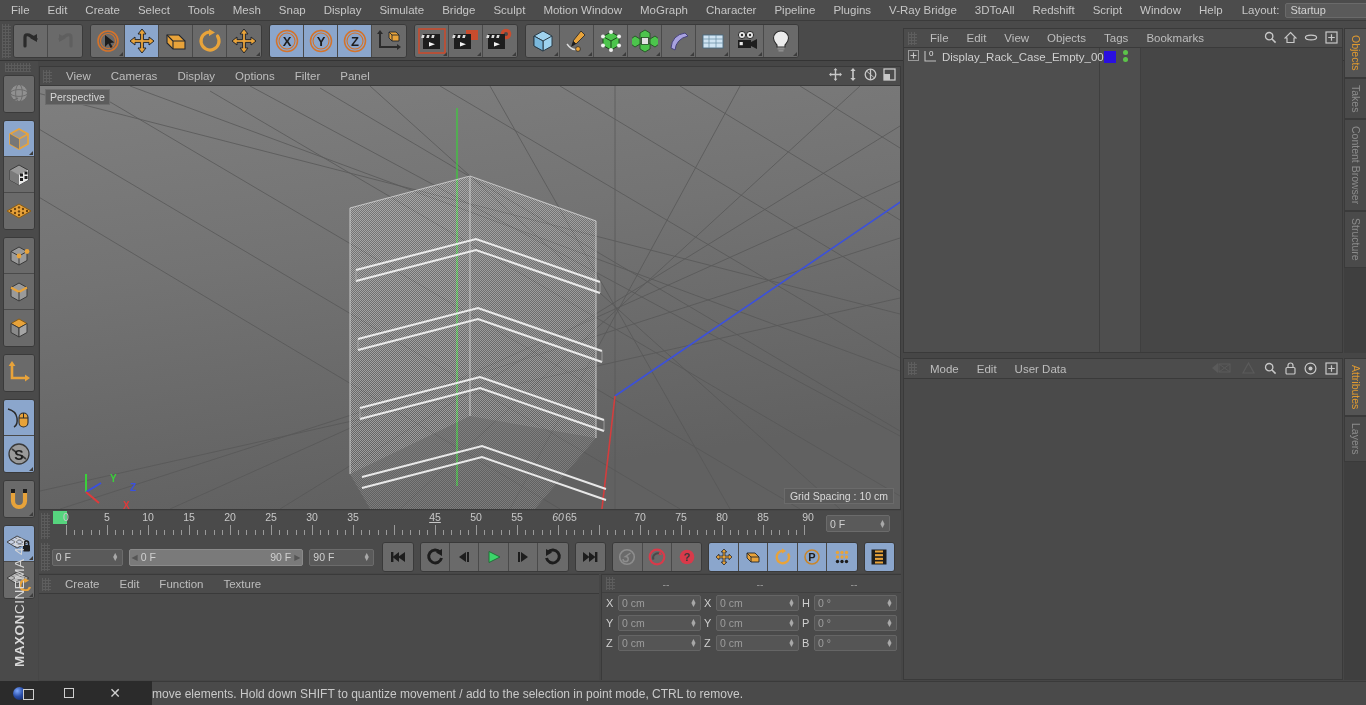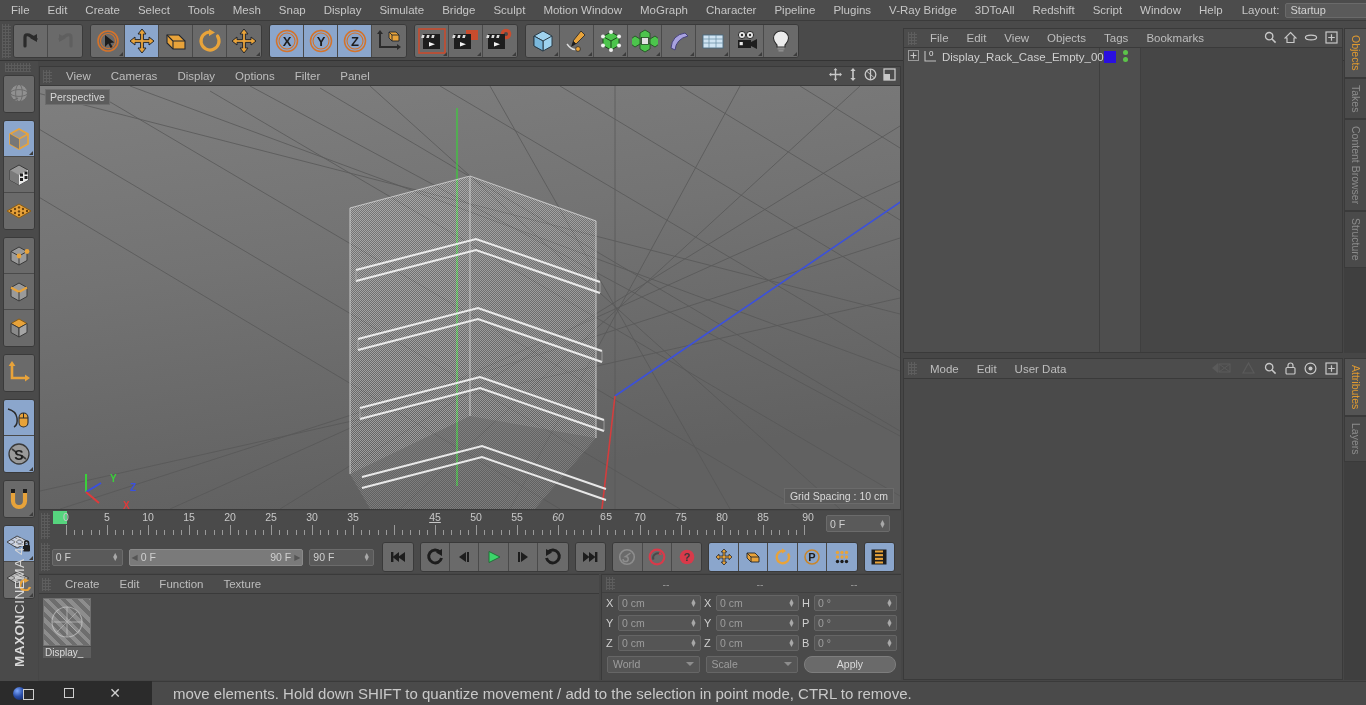--- a/index.html
+++ b/index.html
@@ -142,21 +142,21 @@
   
   .vtabs{position:absolute;right:0;width:22px;background:#3f3f3f;}
   .vtab{width:22px;background:#4a4a4a;border:1px solid #3a3a3a;border-right:none;
      writing-mode:vertical-rl; display:flex;align-items:center;justify-content:center;
      font-size:10.5px;color:#8c8c8c;padding:6px 0;}
   .vtab.act{color:#e09a30;background:#545454;}
 
   
   .statusbar{position:absolute;left:0;bottom:0;width:1366px;height:24px;background:#4a4a4a;border-top:1px solid #3a3a3a;
      display:flex;align-items:center;}
-  .statustext{font-size:15px;color:#c9c9c9;padding-left:152px;white-space:nowrap;margin-left:21px;}
+  .statustext{font-size:12px;color:#c9c9c9;padding-left:152px;white-space:nowrap;}
   .taskbar{position:absolute;left:0;bottom:0;width:152px;height:24px;background:#2b2b2b;display:flex;align-items:center;z-index:30;}
   .tbitem{width:46px;height:24px;display:flex;align-items:center;justify-content:center;}
   .c4dball{width:13px;height:13px;border-radius:50%;background:radial-gradient(circle at 33% 30%, #7ea9ff 0%, #2a4ea8 45%, #0d1c4d 100%);}
   .winsq{width:10px;height:10px;border:1.4px solid #cfcfcf;}
   .xmark{color:#cfcfcf;font-size:14px;line-height:14px;}
   .sbgrip{position:absolute;left:1px;bottom:2px;width:6px;height:20px;
       background-image:repeating-linear-gradient(0deg,#6b6b6b 0 1px,transparent 1px 3px),
                        repeating-linear-gradient(90deg,#6b6b6b 0 1px,transparent 1px 3px);
       background-size:3px 3px;opacity:.5;}
 </style>
@@ -720,21 +720,21 @@
           <div class="rnum" style="left: 342px; margin-top: 36px;">40</div>
           <div class="rtick" style="left: 342px; top: 14px; width: 1px; height: 10px;"></div>
           <div class="rnum" style="left: 383px; text-decoration: underline;">45</div>
           <div class="rtick" style="left: 383px; top: 14px; width: 1px; height: 10px;"></div>
           <div class="rnum" style="left: 424px;">50</div>
           <div class="rtick" style="left: 424px; top: 14px; width: 1px; height: 10px;"></div>
           <div class="rnum" style="left: 465px;">55</div>
           <div class="rtick" style="left: 465px; top: 14px; width: 1px; height: 10px;"></div>
           <div class="rnum" style="left: 506px; font-style: italic;">60</div>
           <div class="rtick" style="left: 506px; top: 14px; width: 1px; height: 10px;"></div>
-          <div class="rnum" style="left: 554px; font-family: Liberation Mono, monospace;">65</div>
+          <div class="rnum" style="left: 519px;">65</div>
           <div class="rtick" style="left: 547px; top: 14px; width: 1px; height: 10px;"></div>
           <div class="rnum" style="left: 588px;">70</div>
           <div class="rtick" style="left: 588px; top: 14px; width: 1px; height: 10px;"></div>
           <div class="rnum" style="left: 629px;">75</div>
           <div class="rtick" style="left: 629px; top: 14px; width: 1px; height: 10px;"></div>
           <div class="rnum" style="left: 670px;">80</div>
           <div class="rtick" style="left: 670px; top: 14px; width: 1px; height: 10px;"></div>
           <div class="rnum" style="left: 711px;">85</div>
           <div class="rtick" style="left: 711px; top: 14px; width: 1px; height: 10px;"></div>
           <div class="rnum" style="left: 756px; text-align: right;">90</div>
@@ -973,32 +973,20 @@
   <div class="matwrap">
     <div class="matmenu">
       <div class="grip2" style="width:9px;height:13px;margin:0 4px 0 3px;
         background-image:repeating-linear-gradient(0deg,#6b6b6b 0 1px,transparent 1px 3px),repeating-linear-gradient(90deg,#6b6b6b 0 1px,transparent 1px 3px);
         background-size:3px 3px;opacity:.6;"></div>
       <div class="mi">Create</div>
       <div class="mi">Edit</div>
       <div class="mi">Function</div>
       <div class="mi">Texture</div>
     </div>
-    <div class="matbody">
-      <div class="matchip">
-        <div class="matthumb">
-          <svg width="46" height="46" viewBox="0 0 46 46" style="opacity:.55">
-              <circle cx="23" cy="23" r="15" fill="none" stroke="#d8d8d8" stroke-width="1.2"></circle>
-              <path d="M8 23 L38 23 M23 8 L23 38" stroke="#d8d8d8" stroke-width="1"></path>
-              <path d="M13 13 L33 33 M33 13 L13 33" stroke="#cfcfcf" stroke-width=".8"></path>
-            </svg>
-        </div>
-        <div class="matname">Display_</div>
-      </div>
-    </div>
   </div>
 
   <div class="coordwrap">
     <div class="coordhdr">
       <div class="grip2" style="width:9px;height:13px;margin:0 4px 0 4px;
         background-image:repeating-linear-gradient(0deg,#6b6b6b 0 1px,transparent 1px 3px),repeating-linear-gradient(90deg,#6b6b6b 0 1px,transparent 1px 3px);
         background-size:3px 3px;opacity:.6;"></div>
       <div class="dash">--</div>
       <div class="dash">--</div>
       <div class="dash">--</div>
@@ -1051,31 +1039,20 @@
           <span>0 cm</span>
           <span class="spin">▲<br>▼</span>
         </div>
       <span class="clab">B</span>
       <div class="cfield">
           <span>0 °</span>
           <span class="spin">▲<br>▼</span>
         </div>
     </div>
 
-    <div class="crow3">
-      <div class="csel">
-        <span>World</span>
-        <span style="width:0;height:0;border-left:4px solid transparent;border-right:4px solid transparent;border-top:4px solid #8d8d8d"></span>
-      </div>
-      <div class="csel">
-        <span>Scale</span>
-        <span style="width:0;height:0;border-left:4px solid transparent;border-right:4px solid transparent;border-top:4px solid #8d8d8d"></span>
-      </div>
-      <div class="applybtn">Apply</div>
-    </div>
   </div>
 
   <div class="objwrap">
     <div class="objmenu">
       <div class="grip2" style="width:9px;height:13px;margin:0 4px 0 4px;
         background-image:repeating-linear-gradient(0deg,#6b6b6b 0 1px,transparent 1px 3px),repeating-linear-gradient(90deg,#6b6b6b 0 1px,transparent 1px 3px);
         background-size:3px 3px;opacity:.6;"></div>
       <div class="mi">File</div>
       <div class="mi">Edit</div>
       <div class="mi">View</div>

